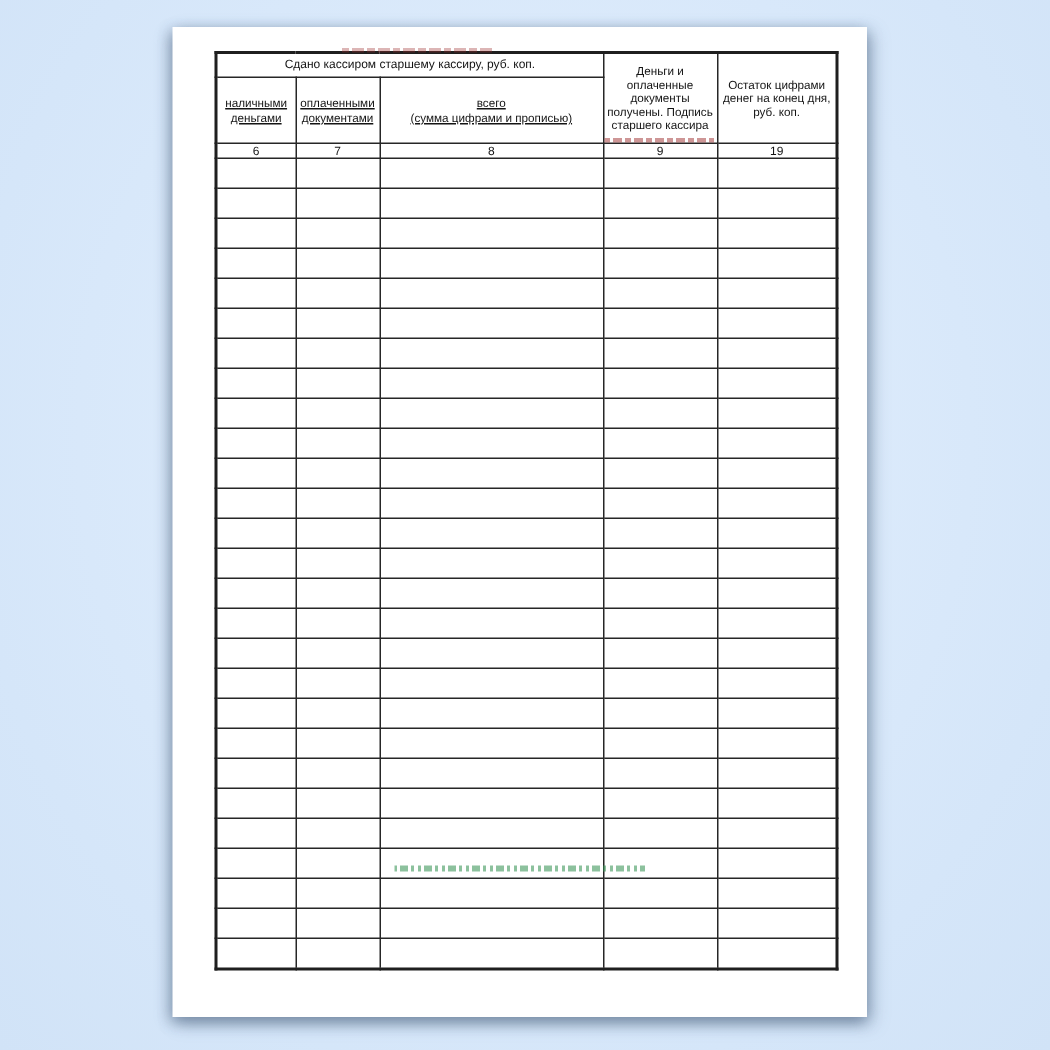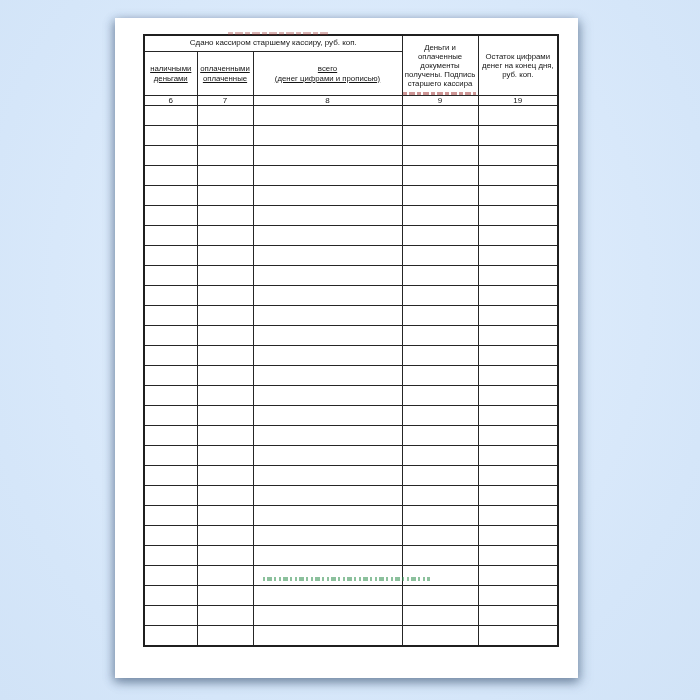--- a/index.html
+++ b/index.html
@@ -138,23 +138,23 @@
 получены. Подпись
 старшего кассира</th>
         <th class="hdr-tall" rowspan="2">Остаток цифрами
 денег на конец дня,
 руб. коп.</th>
       </tr>
       <tr>
         <th class="hdr-sub">наличными
 деньгами</th>
         <th class="hdr-sub">оплаченными
-оплаченные</th>
+документами</th>
         <th class="hdr-sub">всего
-(денег цифрами и прописью)</th>
+(сумма цифрами и прописью)</th>
       </tr>
       <tr class="num-row">
         <td>6</td>
         <td>7</td>
         <td>8</td>
         <td>9</td>
         <td>19</td>
       </tr>
 
     <tr class="data-row">

